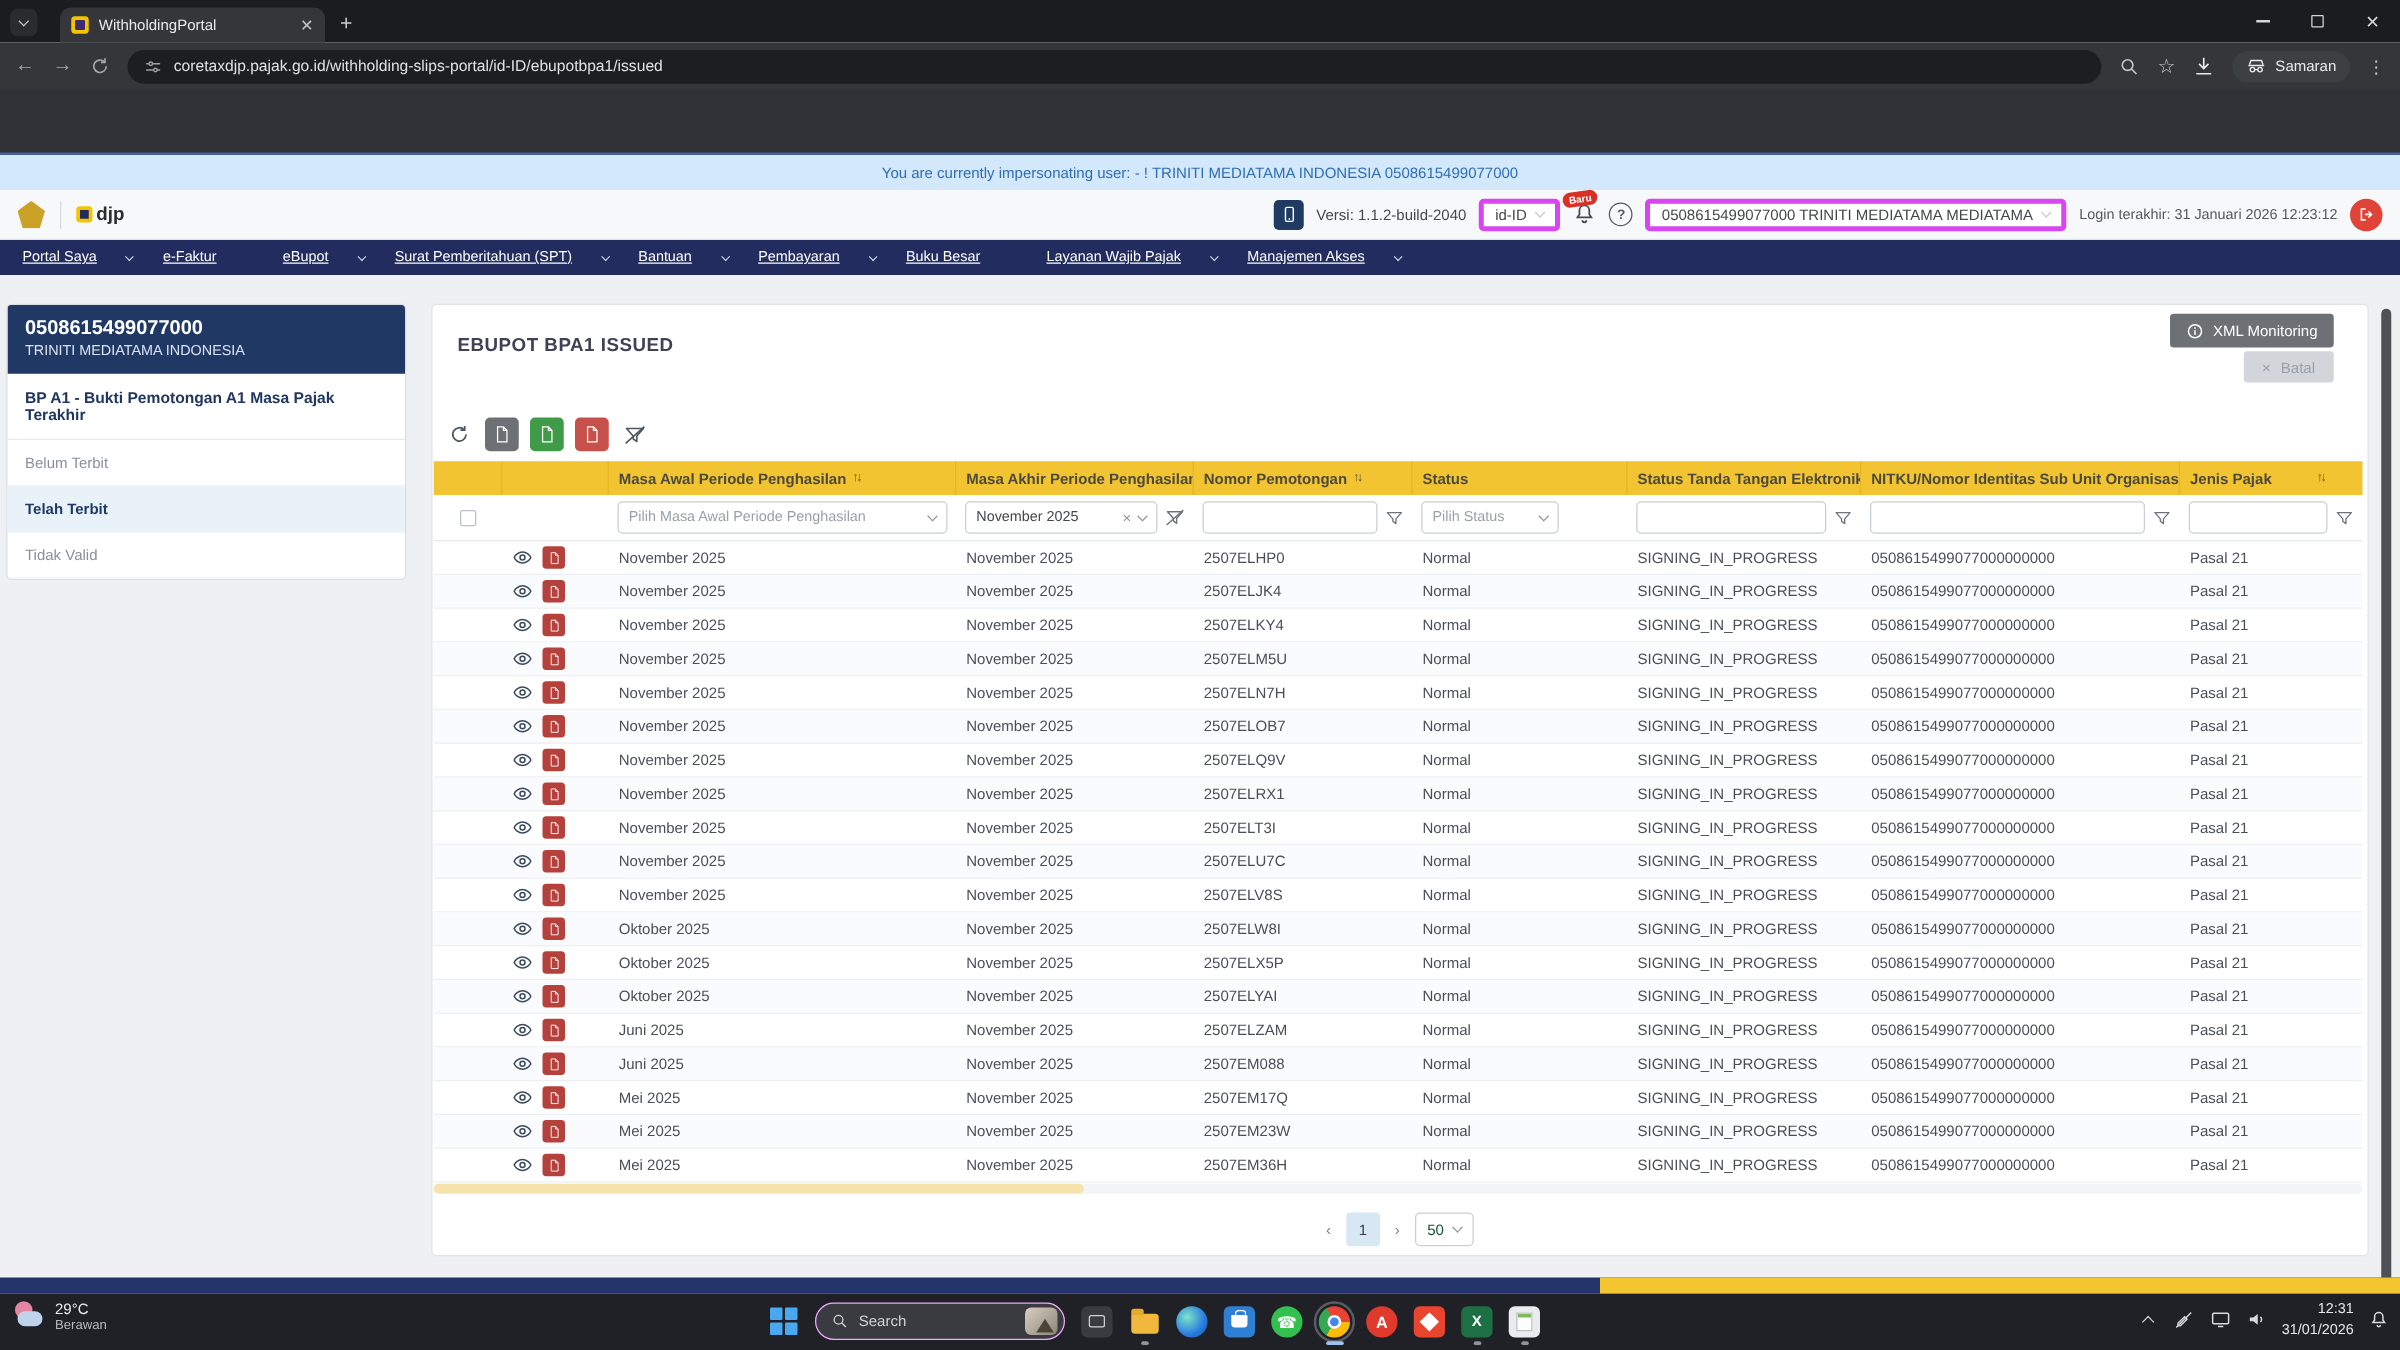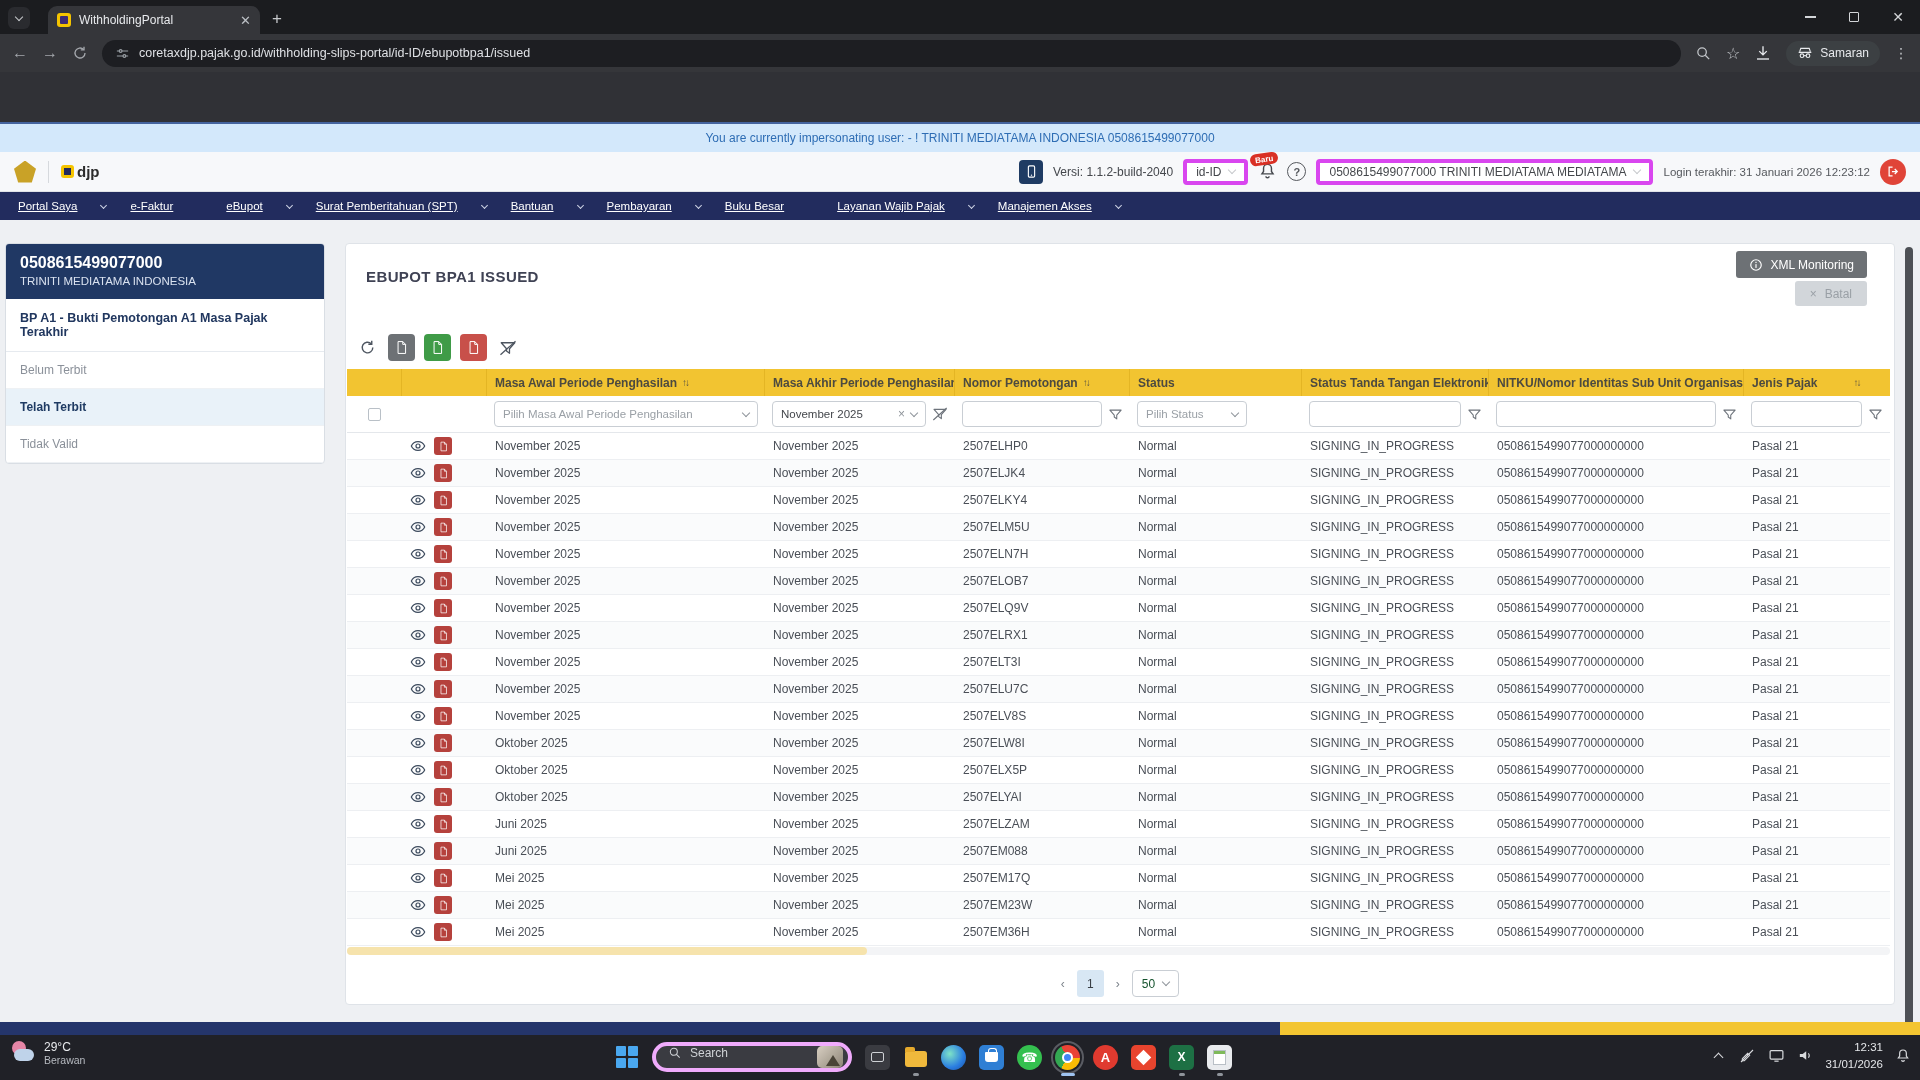--- a/index.html
+++ b/index.html
@@ -112,21 +112,21 @@
   .taskbar { position:absolute; left:0; top:1035px; width:1920px; height:45px; background:#202127; }
   .weather { position:absolute; left:10px; top:5px; display:flex; align-items:center; gap:8px; }
   .wicon { width:26px; height:26px; position:relative; }
   .wicon .sun { position:absolute; left:2px; top:1px; width:14px; height:14px; border-radius:50%; background:#e585a6; }
   .wicon .cloud { position:absolute; left:4px; top:9px; width:20px; height:12px; border-radius:8px; background:#bfd3ea; }
   .wtemp { font-size:12px; color:#e8eaed; }
   .wdesc { font-size:10.5px; color:#b6bac0; }
   .tb-center { position:absolute; left:615px; top:7px; display:flex; align-items:center; gap:13px; }
   .start { width:24px; height:24px; display:grid; grid-template-columns:10px 10px; grid-template-rows:10px 10px; gap:2px; padding:1px; }
   .start i { background:#4aa8f0; border-radius:1px; }
-  .searchpill { width:200px; height:30px; background:#3a3b41; border:4px solid #f0abfc; border-radius:15px; display:flex; align-items:flex-start; gap:8px; padding:0 5px 0 12px; }
+  .searchpill { width:200px; height:30px; background:#3a3b41; border:1px solid #f0abfc; border-radius:15px; display:flex; align-items:center; gap:8px; padding:0 5px 0 12px; }
   .searchpill .stxt { flex:1; color:#cfd2d6; font-size:12px; }
   .simg { width:26px; height:22px; border-radius:5px; background:linear-gradient(135deg,#d8cfc2,#8d8577); position:relative; overflow:hidden; }
   .simg::after { content:""; position:absolute; right:3px; bottom:2px; width:0; height:0; border-left:7px solid transparent; border-right:7px solid transparent; border-bottom:11px solid #4a4438; }
   .tbicon { width:25px; height:25px; border-radius:5px; position:relative; display:flex; align-items:center; justify-content:center; font-size:13px; color:#fff; }
   .tbicon.open::after { content:""; position:absolute; bottom:-6px; left:50%; transform:translateX(-50%); width:6px; height:3px; border-radius:2px; background:#8f949b; }
   .ic-taskview { background:#3a3b41; } .ic-taskview i { width:13px; height:10px; border:1.6px solid #cfd2d6; border-radius:2px; }
   .ic-folder { background:transparent; } .folder-shape { width:22px; height:16px; background:#f0b93c; border-radius:2px 3px 3px 3px; position:relative; margin-top:3px; }
   .folder-shape::before { content:""; position:absolute; top:-4px; left:0; width:10px; height:5px; background:#e5a92c; border-radius:2px 2px 0 0; }
   .ic-edge { border-radius:50%; background:radial-gradient(circle at 35% 35%, #7ee3c7, #2a7de1 60%, #1a4f9c); }
   .ic-store { background:#2f7fd4; } .bag { width:13px; height:10px; background:#fff; border-radius:1px 1px 3px 3px; position:relative; }

